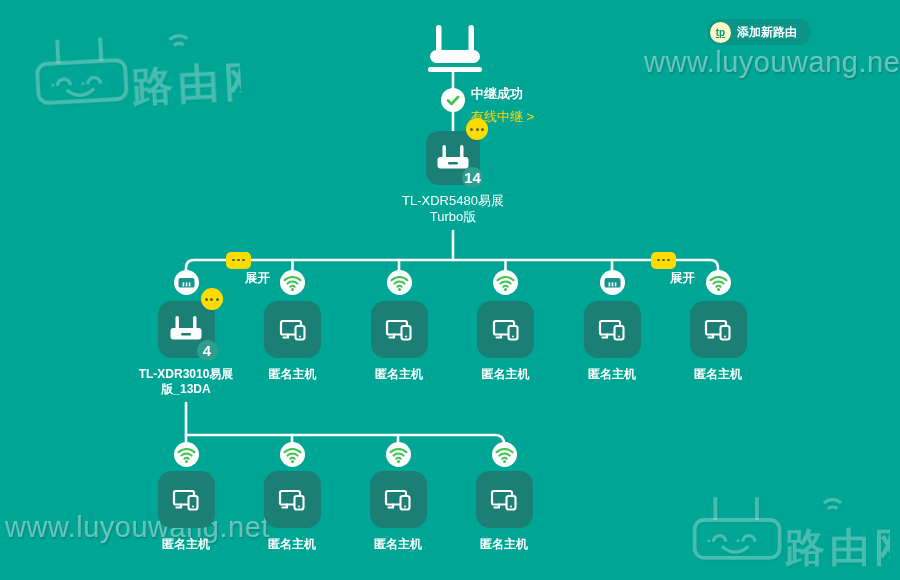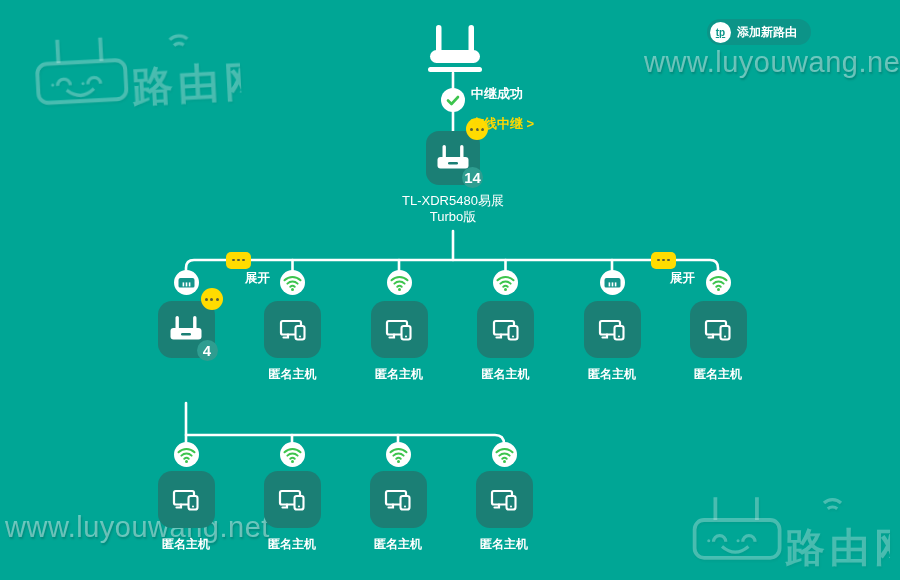--- a/index.html
+++ b/index.html
@@ -27,21 +27,21 @@
 
   
   .gateway { position:absolute; left:428px; top:25px; z-index:2; }
   .check-circle {
     position:absolute; left:441px; top:88px; width:24px; height:24px;
     background:#fff; border-radius:50%; z-index:3;
     display:flex; align-items:center; justify-content:center;
   }
   .status { position:absolute; left:471px; top:85px; z-index:3; }
   .status .l1 { font-size:13px; font-weight:bold; color:#fff; }
-  .status .l2 { font-size:13px; font-weight:bold; color:#FFD800; margin-top:12px; cursor:pointer; }
+  .status .l2 { font-size:13px; font-weight:normal; color:#FFD800; margin-top:5px; cursor:pointer; }
 
   
   .square {
     position:relative; width:57px; height:57px; border-radius:14px;
     background:#1B7F75; display:flex; align-items:center; justify-content:center;
     cursor:pointer;
   }
   .root-wrap { position:absolute; left:426px; top:131px; z-index:2; }
   .root-wrap .square { width:54px; height:54px; border-radius:13px; }
   .root-label { position:absolute; left:373px; top:193px; width:160px; text-align:center; z-index:2; }
@@ -79,21 +79,21 @@
   }
   .node .label { margin-top:9px; font-size:12px; font-weight:bold; line-height:15px; text-align:center; white-space:nowrap; }
 
   
   .add-btn {
     position:absolute; left:707px; top:19px; width:104px; height:26px; z-index:3;
     background:#0C9488; border-radius:13px; cursor:pointer;
     display:flex; align-items:center; gap:6px; padding-left:3px;
   }
   .tp-circle {
-    width:21px; height:21px; border-radius:50%; background:#ffffff;
+    width:21px; height:21px; border-radius:50%; background:#fef9c3;
     display:flex; align-items:center; justify-content:center;
     font-size:10px; font-weight:bold; color:#0C9488;text-decoration:underline;
   }
   .add-btn .add-label { font-size:12px; font-weight:bold; color:#fff; }
 </style>
 </head>
 <body>
 
 <svg id="lines" width="900" height="580">
   <g stroke="#FFFFFF" stroke-width="2.6" fill="none" stroke-linecap="round">
@@ -228,20 +228,24 @@
   </svg>
 <div class="more-circle">
           <div class="dots">
             <i></i>
             <i></i>
             <i></i>
           </div>
         </div>
         <div class="count-badge">4</div>
       </div>
+      <div class="label">
+        <div>TL-XDR3010易展</div>
+        <div>版_13DA</div>
+      </div>
     </div>
     <div class="node" style="left: 232.5px; top: 270px;">
       <div class="conn">
   <svg width="21" height="19" viewBox="0 0 21 19">
     <path d="M2.5 7.2 a11.5 11.5 0 0 1 16 0" fill="none" stroke="#3DC44D" stroke-width="2" stroke-linecap="round"></path>
     <path d="M5.4 10.6 a7.3 7.3 0 0 1 10.2 0" fill="none" stroke="#3DC44D" stroke-width="2" stroke-linecap="round"></path>
     <path d="M8.3 13.8 a3.2 3.2 0 0 1 4.4 0" fill="none" stroke="#3DC44D" stroke-width="2" stroke-linecap="round"></path>
     <circle cx="10.5" cy="16.6" r="1.5" fill="#3DC44D"></circle>
   </svg>
 </div>

